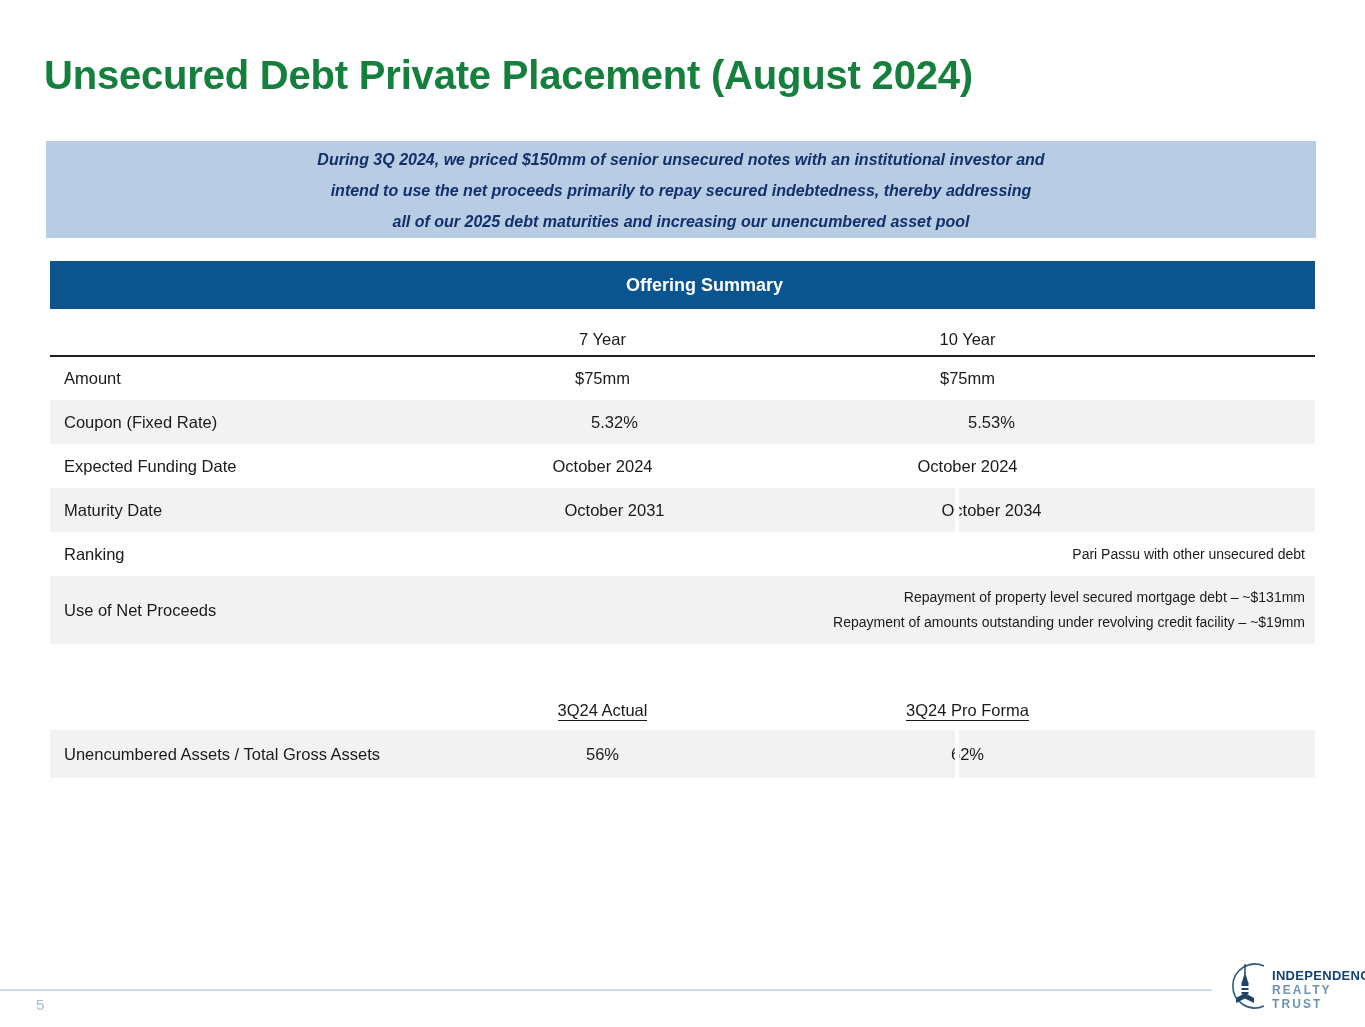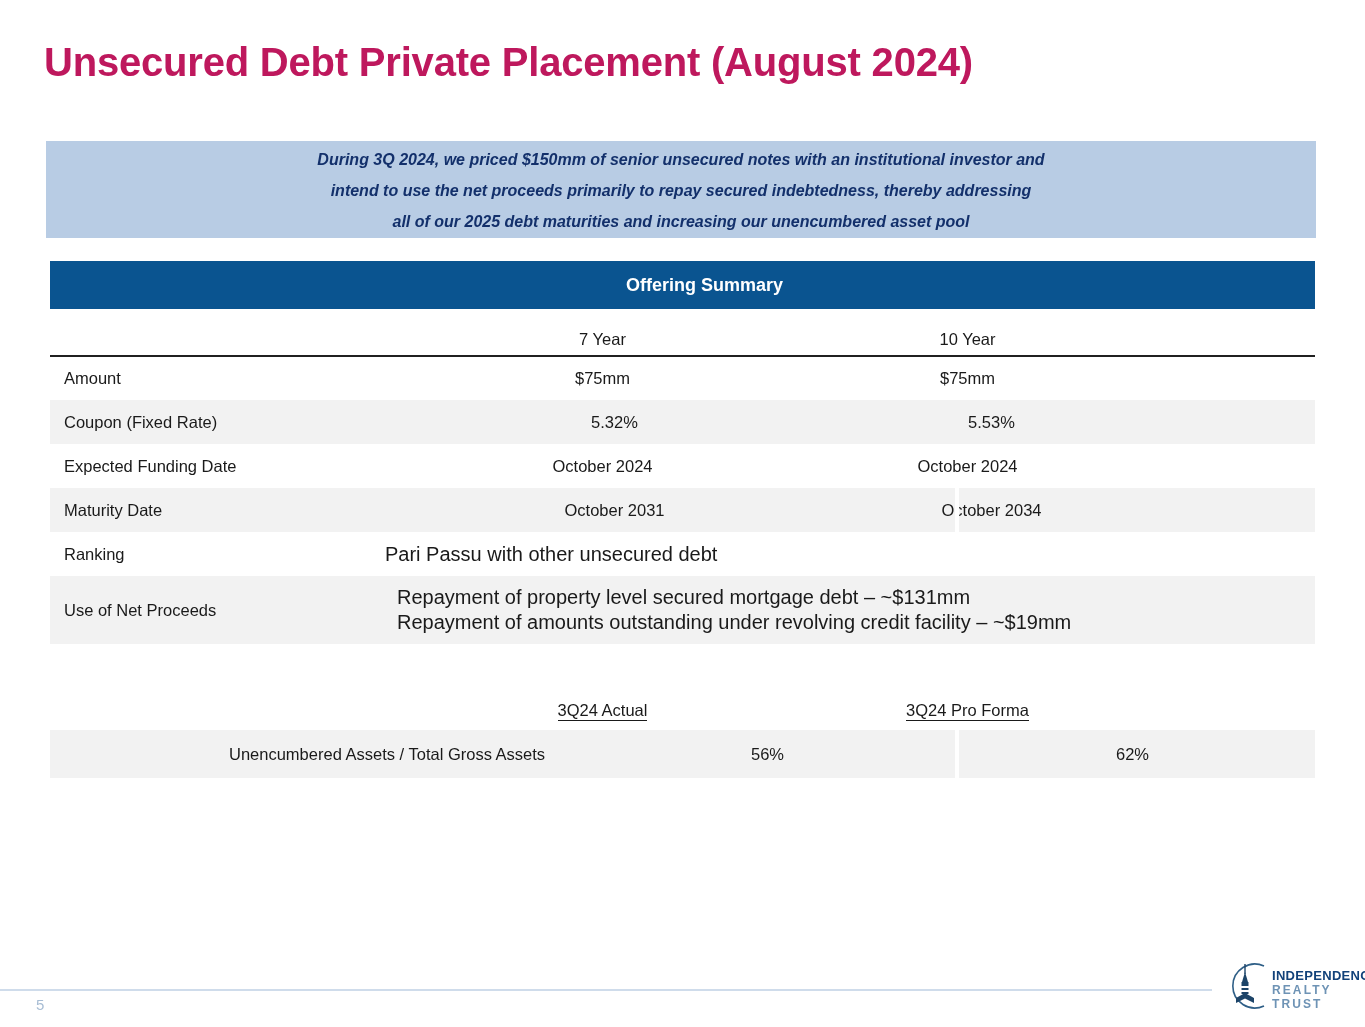--- a/index.html
+++ b/index.html
@@ -16,24 +16,24 @@
     position: relative;
     width: 1365px;
     height: 1027px;
     background: #ffffff;
   }
 
   
   .slide-title {
     position: absolute;
     left: 44px;
-    top: 40px;
+    top: 53px;
     font-size: 40px;
     font-weight: bold;
-    color: #be185d;
+    color: #15803d;
     letter-spacing: -0.2px;
     white-space: nowrap;
   }
 
   
   .banner {
     position: absolute;
     left: 46px;
     top: 141px;
     width: 1270px;
@@ -101,22 +101,22 @@
     flex: 0 0 365px;
     width: 365px;
     text-align: center;
     font-size: 16.5px;
     color: #1a1a1a;
   }
   .c-v1 { margin-left: 35px; }
   .c-v2 { margin-left: 0px; }
   .c-span {
     flex: 1 1 auto;
-    text-align: left;
-    font-size: 20px;
+    text-align: right;
+    font-size: 14px;
     color: #1a1a1a;
     line-height: 25px;
     padding-right: 10px;
   }
 
   .rule-dark {
     position: absolute;
     left: 50px;
     width: 1265px;
     height: 0;
@@ -141,21 +141,21 @@
     top: 690px;
     width: 1265px;
   }
   .row2 {
     position: relative;
     display: flex;
     align-items: center;
     width: 100%;
   }
   .row2.head2 { height: 40px; }
-  .row2.body2 { height: 48px; background: #f2f2f2; justify-content: flex-end; }
+  .row2.body2 { height: 48px; background: #f2f2f2; }
   .h-under {
     font-size: 16.5px;
     color: #1a1a1a;
     border-bottom: 1.5px solid #1a1a1a;
     padding-bottom: 1px;
   }
 
   
   .footer-rule {
     position: absolute;

